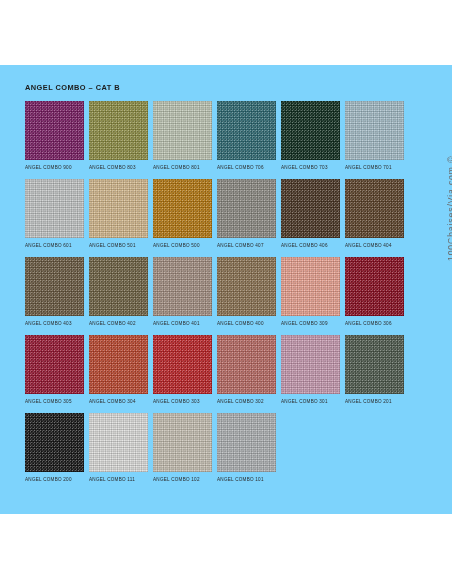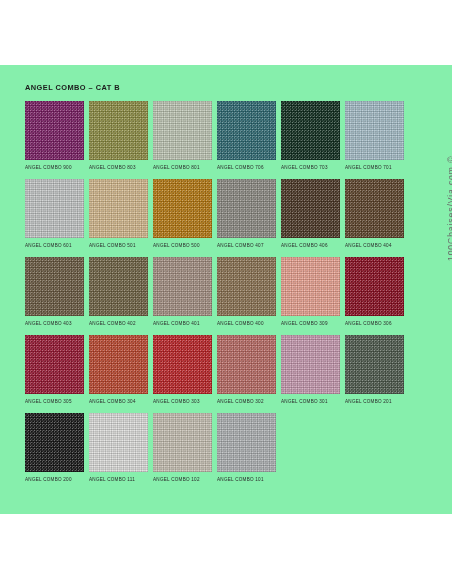--- a/index.html
+++ b/index.html
@@ -116,21 +116,21 @@
   #watermark-inner {
     display: block;
     transform: rotate(180deg);
   }
 </style>
 </head>
 <body>
 
 <div id="page" style="background: rgb(255, 255, 255);">
 
-  <div id="panel" style="background: #86efac;">
+  <div id="panel" style="background: #7dd3fc;">
 
     <div id="title">ANGEL COMBO – CAT B</div>
 
     <div id="grid">
 
       <div class="row">
         <div class="cell">
           <div class="swatch" style="background-color: rgb(123, 26, 99);">
               <div class="weave"></div>
               <div class="weave2"></div>

